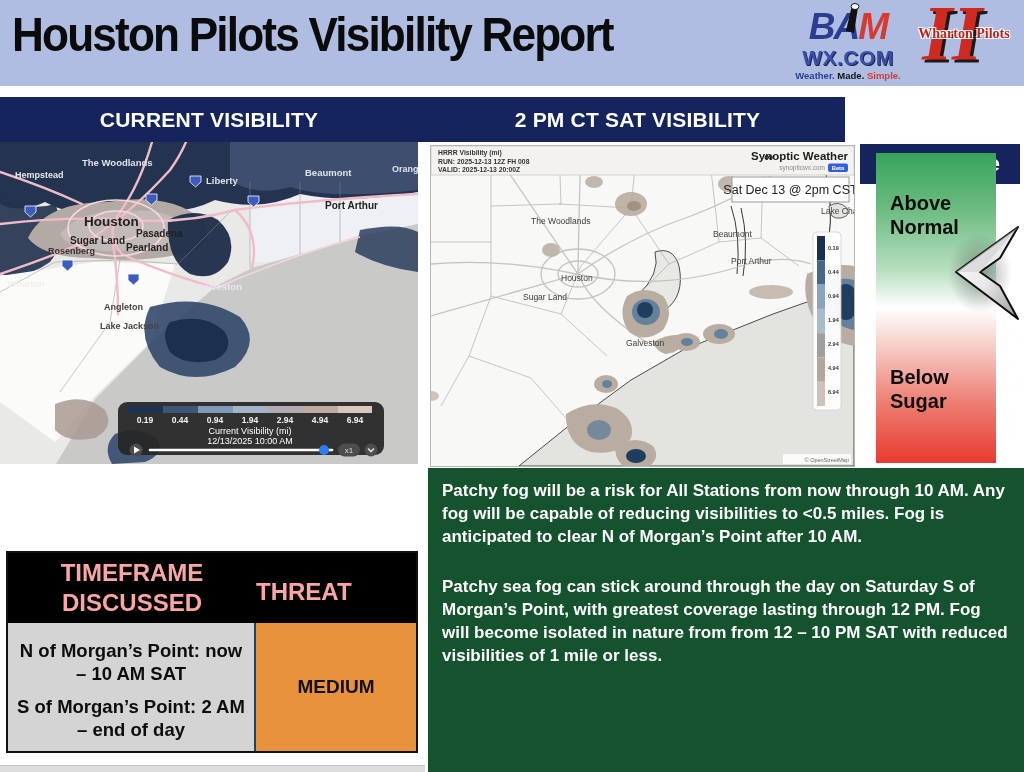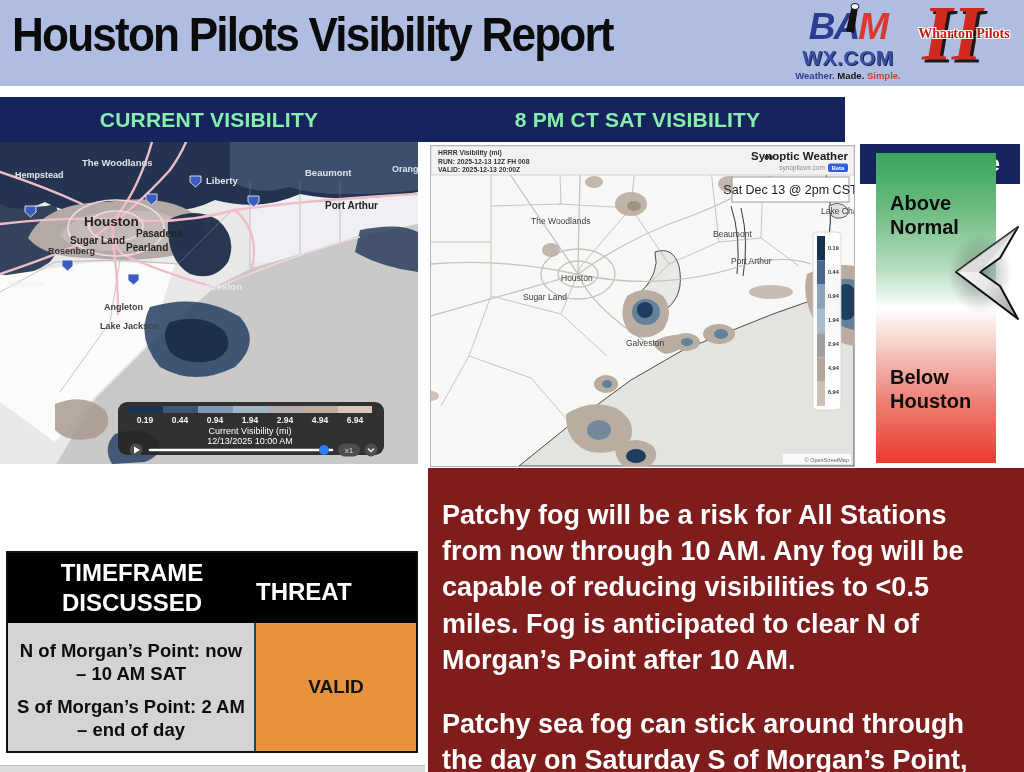--- a/index.html
+++ b/index.html
@@ -21,46 +21,46 @@
   .hp-logo{position:absolute;left:908px;top:2px;width:112px;height:82px;}
   .hp-h{position:absolute;left:14px;top:-14px;font-family:"Liberation Serif",serif;font-size:78px;
         font-weight:900;font-style:italic;color:#d02a20;text-shadow:3px 3px 0 #1a1a1a;}
   .hp-name{position:absolute;left:0;top:24px;width:112px;text-align:center;font-family:"Liberation Serif",serif;
            font-size:14px;font-weight:bold;color:#c22318;white-space:nowrap;
            text-shadow:-1px -1px 0 #fff,1px -1px 0 #fff,-1px 1px 0 #fff,1px 1px 0 #fff;}
 
   
   .section-bar{position:absolute;left:0;top:97px;width:845px;height:45px;background:#16245d;}
   .sec-title{position:absolute;top:0;height:45px;display:flex;align-items:center;justify-content:center;
-             color:#86efac;font-weight:bold;font-size:21px;letter-spacing:.2px;}
+             color:#ffffff;font-weight:bold;font-size:21px;letter-spacing:.2px;}
   .sec-left{left:0;width:418px;} .sec-right{left:430px;width:415px;}
   .confidence-box{position:absolute;left:860px;top:104px;width:160px;height:40px;background:#16245d;
                   display:flex;align-items:center;justify-content:center;color:#fff;font-weight:bold;font-size:22px;margin-top:40px;}
 
   
   .left-map{position:absolute;left:0;top:142px;width:418px;height:322px;}
   .right-map{position:absolute;left:430px;top:145px;width:425px;height:322px;box-sizing:border-box;border:1px solid #b5b5b2;}
   svg text{font-family:"Liberation Sans",sans-serif;}
 
   
   .conf-gradient{position:absolute;left:876px;top:153px;width:120px;height:310px;
       background:linear-gradient(180deg,#37a45a 0%,#6cbb80 18%,#b9dfc2 38%,#ffffff 50%,#f6cfc9 62%,#ee8075 80%,#e83a2e 100%);}
   .conf-label{position:absolute;left:14px;width:92px;color:#0d0d0d;font-weight:bold;font-size:20px;line-height:1.2;}
   .conf-above{top:38px;} .conf-below{top:212px;}
   .conf-arrow{position:absolute;left:948px;top:224px;width:76px;height:98px;}
 
   
-  .discussion{position:absolute;left:428px;top:468px;width:596px;height:304px;background:#7f1d1d;
-              box-sizing:border-box;padding:29px 14px;color:#fff;font-weight:bold;font-size:27px;line-height:1.34;}
+  .discussion{position:absolute;left:428px;top:468px;width:596px;height:304px;background:#14532d;
+              box-sizing:border-box;padding:12px 14px;color:#fff;font-weight:bold;font-size:17px;line-height:1.34;}
   .discussion p{margin:0 0 28px 0;}
 
   
   .threat-table{position:absolute;left:6px;top:551px;width:412px;height:202px;box-sizing:border-box;
                 border:2px solid #111;display:flex;flex-direction:column;}
-  .tt-head{display:flex;background:#000;color:#ffffff;height:70px;}
+  .tt-head{display:flex;background:#000;color:#fca5a5;height:70px;}
   .tt-head .c1{width:248px;display:flex;align-items:center;justify-content:center;text-align:center;
                font-weight:bold;font-size:24px;line-height:1.25;padding:0 30px;box-sizing:border-box;}
   .tt-head .c2{flex:1;display:flex;align-items:center;justify-content:flex-start;font-weight:bold;font-size:24px;padding-top:8px;}
   .tt-body{display:flex;flex:1;}
   .tt-body .c1{width:248px;background:#d4d4d4;border-right:2px solid #0c4a6e;display:flex;flex-direction:column;
                justify-content:space-between;padding:16px 6px 10px;box-sizing:border-box;text-align:center;
                font-weight:bold;font-size:18.5px;color:#0d0d0d;line-height:1.25;}
   .tt-body .c2{flex:1;background:#e8923c;display:flex;align-items:center;justify-content:center;
                font-weight:bold;font-size:19px;color:#111;}
   .gray-strip{position:absolute;left:0;top:765px;width:425px;height:7px;background:#dcdcdc;border-top:1px solid #c2c2c2;box-sizing:border-box;}
@@ -91,21 +91,21 @@
     </div>
 
     <div class="hp-logo">
       <div class="hp-h">H</div>
       <div class="hp-name">Wharton Pilots</div>
     </div>
   </div>
 
   <div class="section-bar">
     <div class="sec-title sec-left">CURRENT VISIBILITY</div>
-    <div class="sec-title sec-right">8 PM CT SAT VISIBILITY</div>
+    <div class="sec-title sec-right">2 PM CT SAT VISIBILITY</div>
   </div>
   <div class="confidence-box">Confidence</div>
 
   <div class="left-map">
     <svg width="418" height="322" viewBox="0 0 418 322">
       <rect width="418" height="322" fill="#e9e9e7"></rect>
 
       <rect x="250" y="40" width="168" height="80" fill="#eef0f4"></rect>
 
       <path d="M418,82 L355,95 L300,112 L252,126 L216,144 L150,202 L96,256 L56,322 L418,322 Z" fill="#c9c9c8"></path>
@@ -327,21 +327,21 @@
           <text x="397" y="248">6.94</text>
         </g>
       </g>
       <rect x="352" y="308" width="68" height="10" fill="#fff" opacity=".8"></rect>
       <text x="418" y="315.5" font-size="5.5" fill="#666" text-anchor="end">© OpenStreetMap</text>
     </svg>
   </div>
 
   <div class="conf-gradient">
     <div class="conf-label conf-above">Above Normal</div>
-    <div class="conf-label conf-below">Below Houston</div>
+    <div class="conf-label conf-below">Below Sugar</div>
   </div>
   <div class="conf-arrow">
     <svg width="76" height="98" viewBox="0 0 76 98">
       <defs>
         <radialGradient id="aglow" cx="50%" cy="50%" r="50%">
           <stop offset="0%" stop-color="#555" stop-opacity=".55"></stop>
             <stop offset="100%" stop-color="#555" stop-opacity="0"></stop>
         </radialGradient>
         <linearGradient id="ametal" x1="0" y1="0" x2="1" y2="1">
           <stop offset="0%" stop-color="#ffffff"></stop>
@@ -363,18 +363,18 @@
   <div class="threat-table">
     <div class="tt-head">
       <div class="c1">TIMEFRAME DISCUSSED</div>
       <div class="c2">THREAT</div>
     </div>
     <div class="tt-body">
       <div class="c1">
         <div>N of Morgan’s Point: now – 10 AM SAT</div>
         <div>S of Morgan’s Point: 2 AM – end of day</div>
       </div>
-      <div class="c2">VALID</div>
+      <div class="c2">MEDIUM</div>
     </div>
   </div>
 
   <div class="gray-strip"></div>
 </div>
 
 </body></html>

